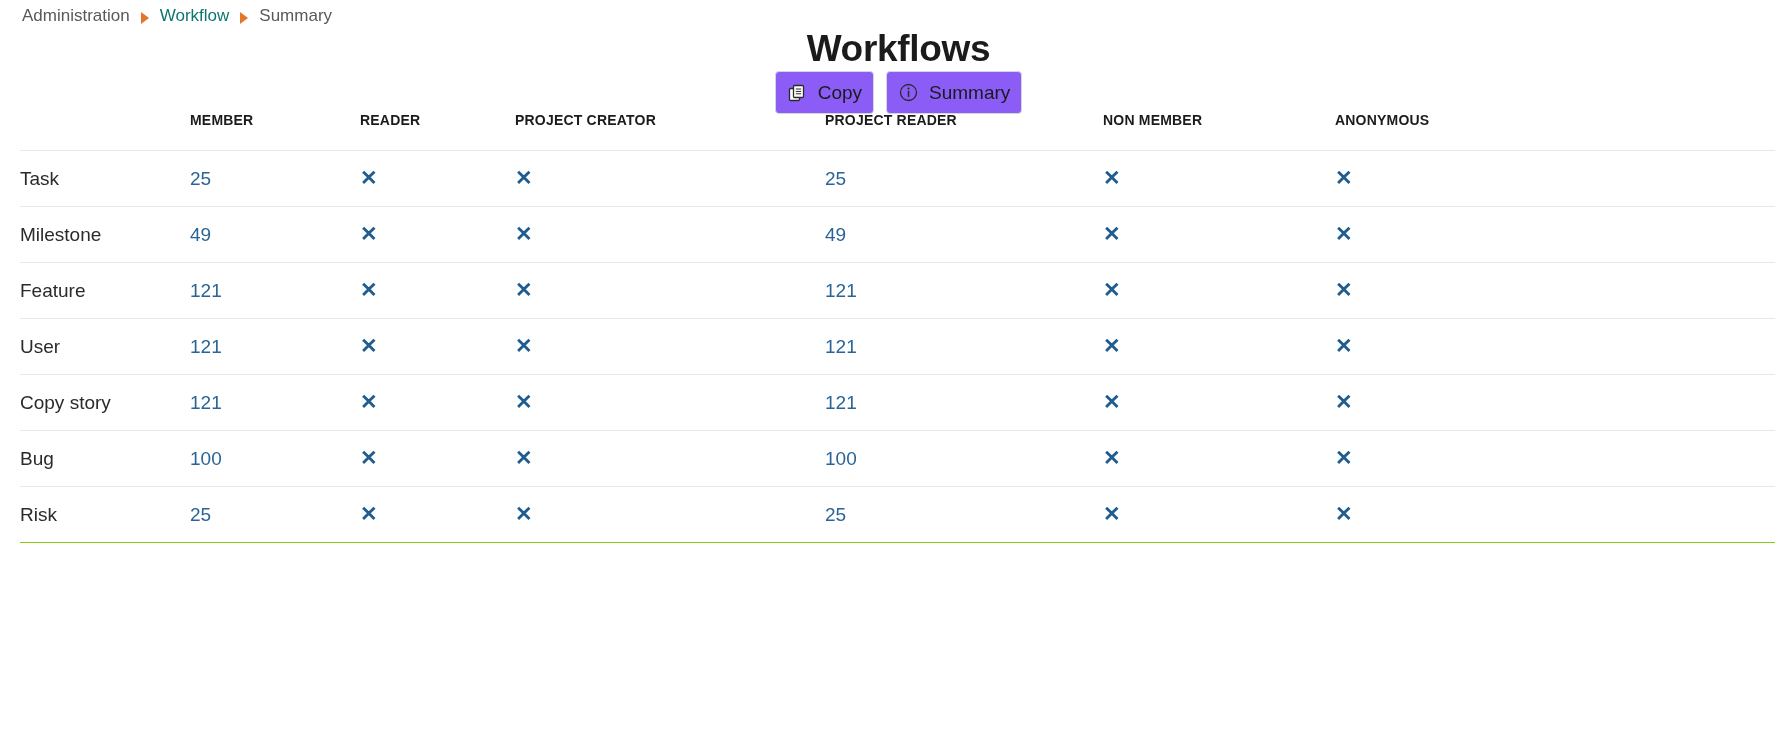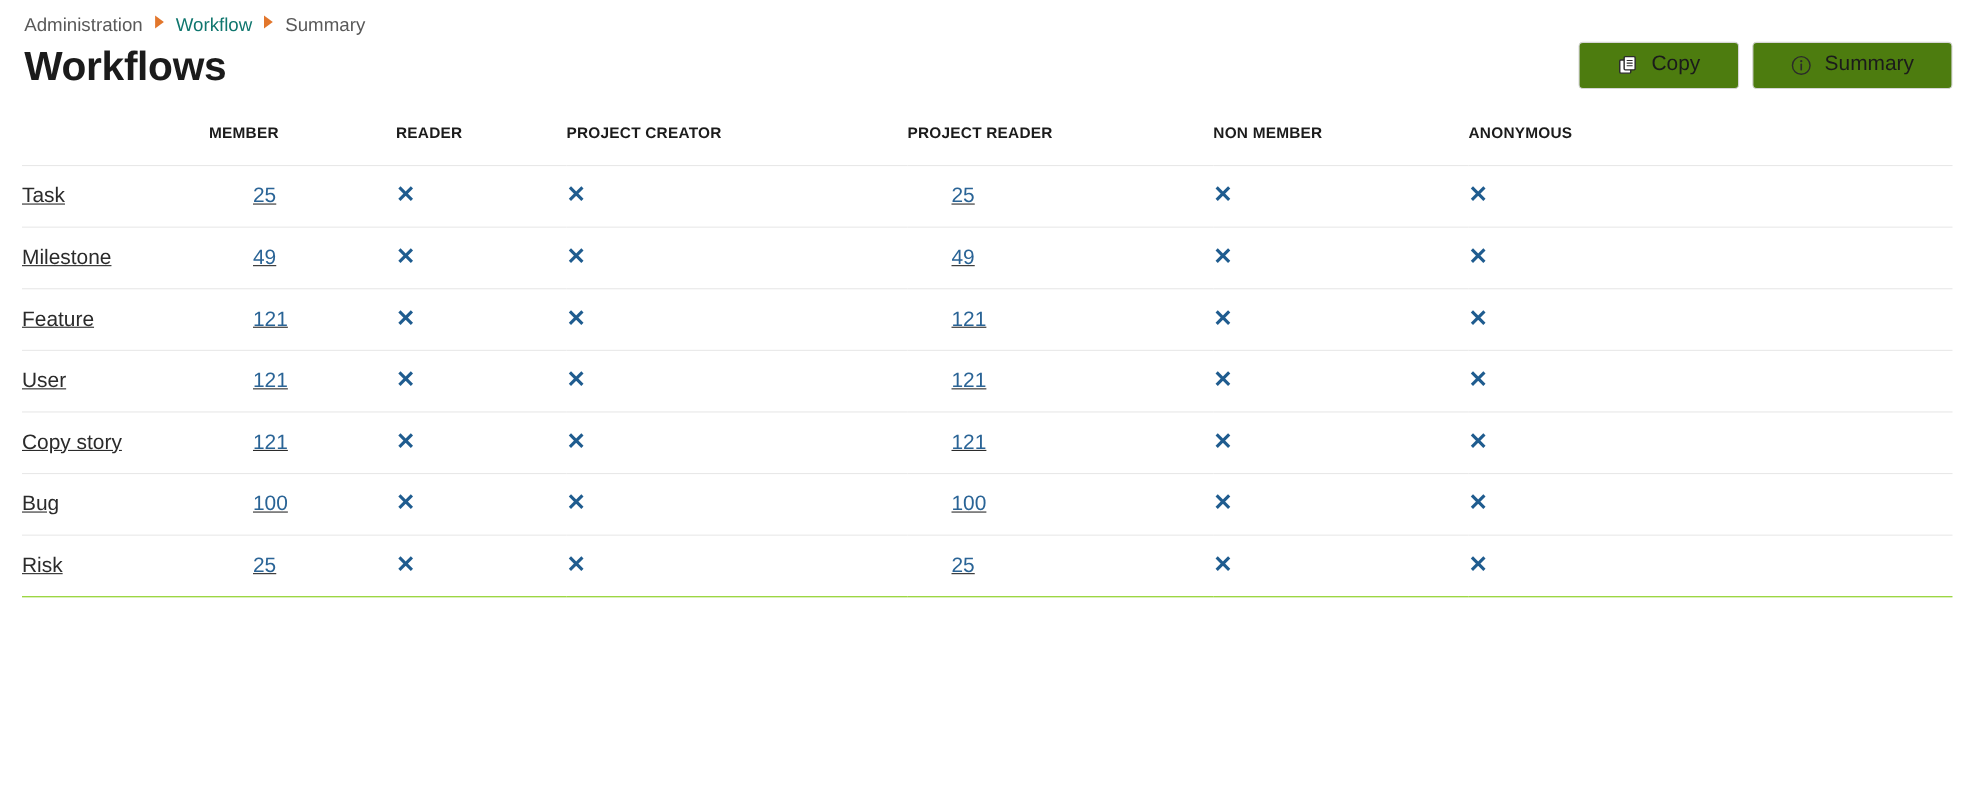--- a/index.html
+++ b/index.html
@@ -12,21 +12,21 @@
     width: 1791px;
     height: 733px;
     font-family: "Liberation Sans", sans-serif;
     color: #222222;
     overflow: hidden;
   }
 
   
   .breadcrumb {
     display: flex;
-    align-items: flex-start;
+    align-items: flex-end;
     padding: 14px 0 0 22px;
     font-size: 17px;
     line-height: 1;
     height: 24px;
   }
   .crumb { white-space: nowrap; }
   .crumb.muted { color: #595959; }
   .crumb.link  { color: #0f766e; cursor: pointer; }
   .crumb-sep {
     width: 0; height: 0;
@@ -37,38 +37,39 @@
     flex: none;
   }
 
   
   .title-row {
     display: flex;
     align-items: center;
     justify-content: space-between;
     padding: 0 16px 0 22px;
     height: 66px;
+    flex-direction: column;
   }
   .page-title {
     font-size: 37px;
     font-weight: bold;
     letter-spacing: -0.3px;
     color: #1b1b1b;
     margin: 0;
     line-height: 1;
     padding-top: 6px;
   }
   .actions { display: flex; gap: 12px; align-items: center; padding-top: 4px;}
   .btn {
     display: inline-flex;
     align-items: center;
     gap: 11px;
     height: 43px;
-    padding: 0 34px;
-    background: #4d7c0f;
+    padding: 0 11px;
+    background: #8b5cf6;
     border: 1px solid #d6d6d6;
     border-radius: 4px;
     font-size: 19px;
     color: #1b1b1b;
     cursor: pointer;
     white-space: nowrap;
   }
   .btn-icon { display: inline-flex; align-items: center; justify-content: center; width: 20px; height: 20px; flex: none; }
 
   
@@ -91,29 +92,27 @@
   table.wf th.builtin { }
   table.wf th.rowhead { font-weight: normal; }
   table.wf td {
     font-size: 19px;
     color: #2b2b2b;
     padding: 16px 0 16px 0;
     border-top: 1px solid #e8e8e8;
     height: 52px;
     vertical-align: middle;
     white-space: nowrap;
-    text-decoration: underline;
   }
   table.wf tbody tr:last-child td { border-bottom: 1px solid #84cc16; }
   .perm-link {
     color: #2a6496;
     text-decoration: none;
     cursor: pointer;
     font-size: 19px;
-    margin-left: 40px;
   }
   .xmark {
     display: inline-block;
     color: #1f5c8f;
     font-size: 21px;
     font-weight: bold;
     line-height: 1;
   }
 
   

